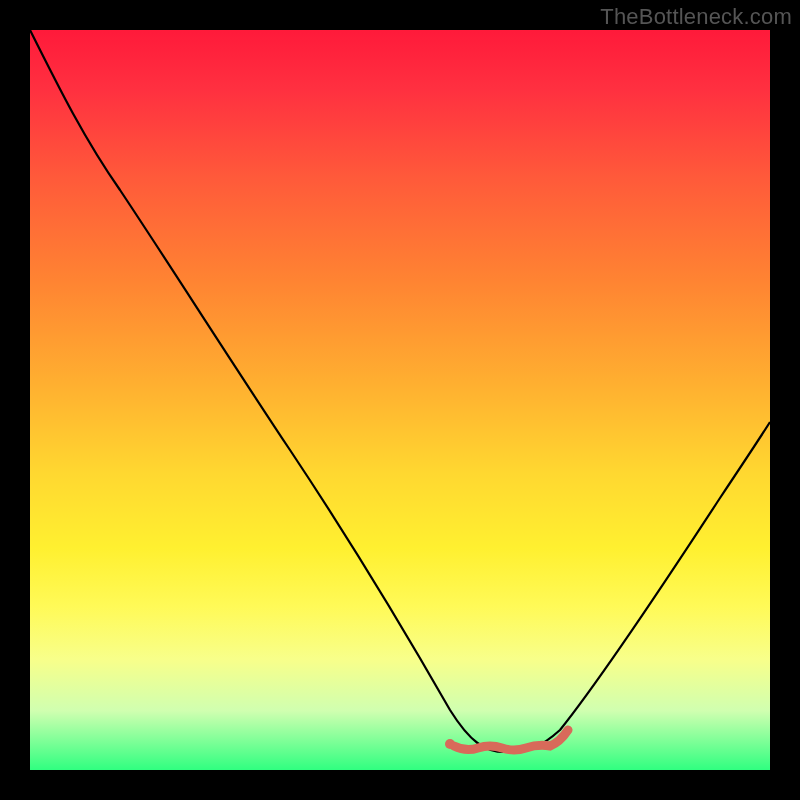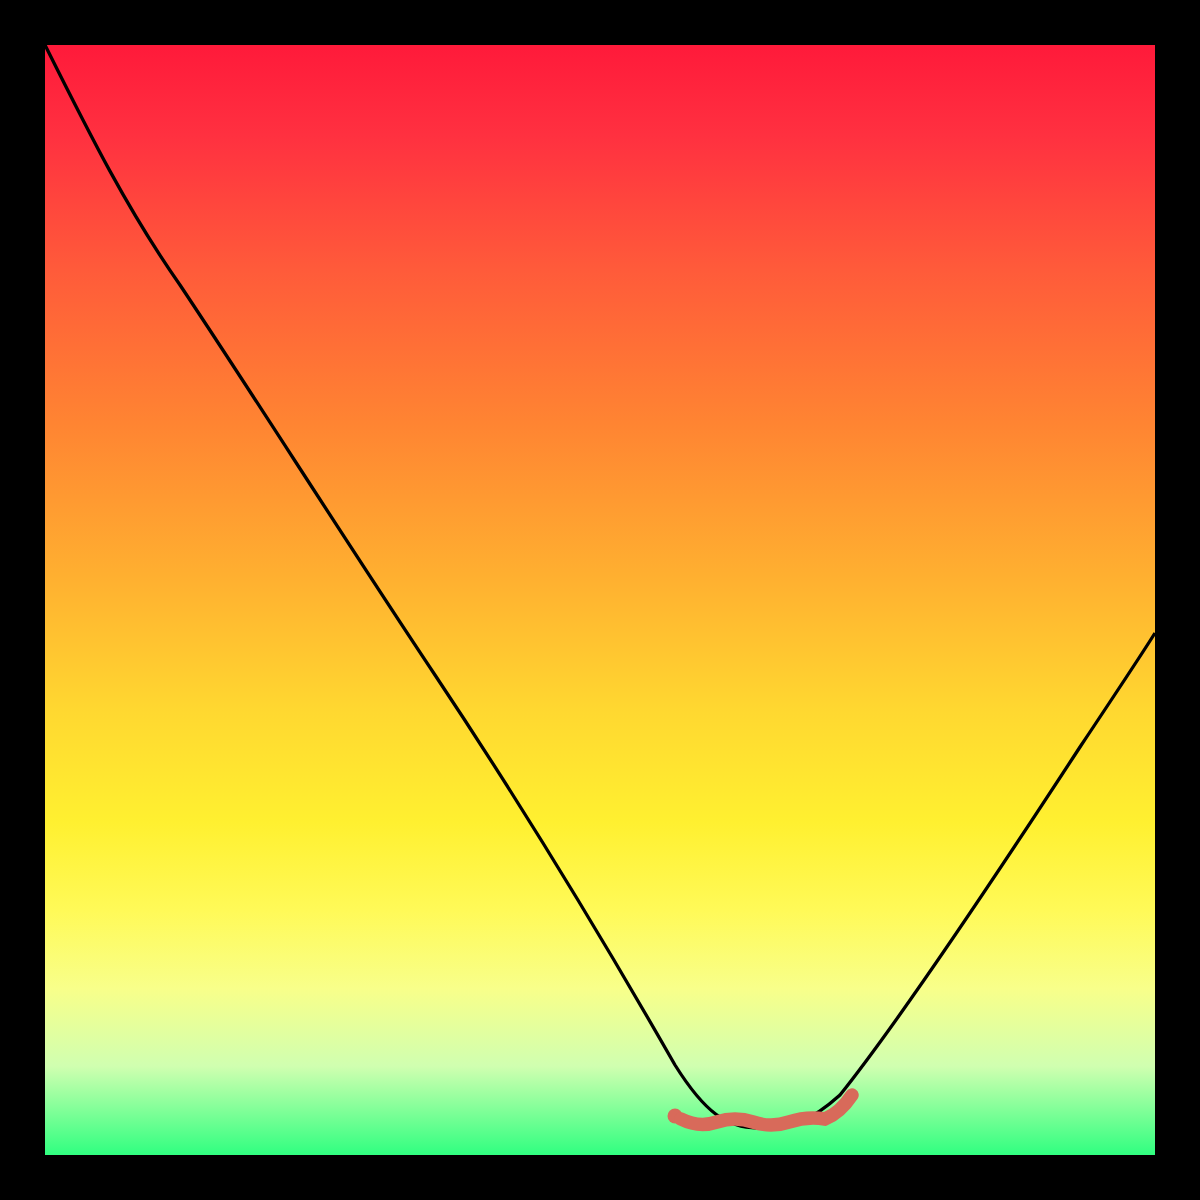--- a/index.html
+++ b/index.html
@@ -91,13 +91,14 @@
       <path fill="none" stroke="#d86a5a" stroke-width="9" stroke-linecap="round" d="M 424 716
            Q 436 722, 448 718
            Q 460 714, 472 718
            Q 484 722, 496 718
            Q 508 714, 520 716
            Q 530 712, 538 700"></path>
     </svg>
 
   </div>
 
+  <div class="watermark">TheBottleneck.com</div>
 </div>
 
 </body></html>

